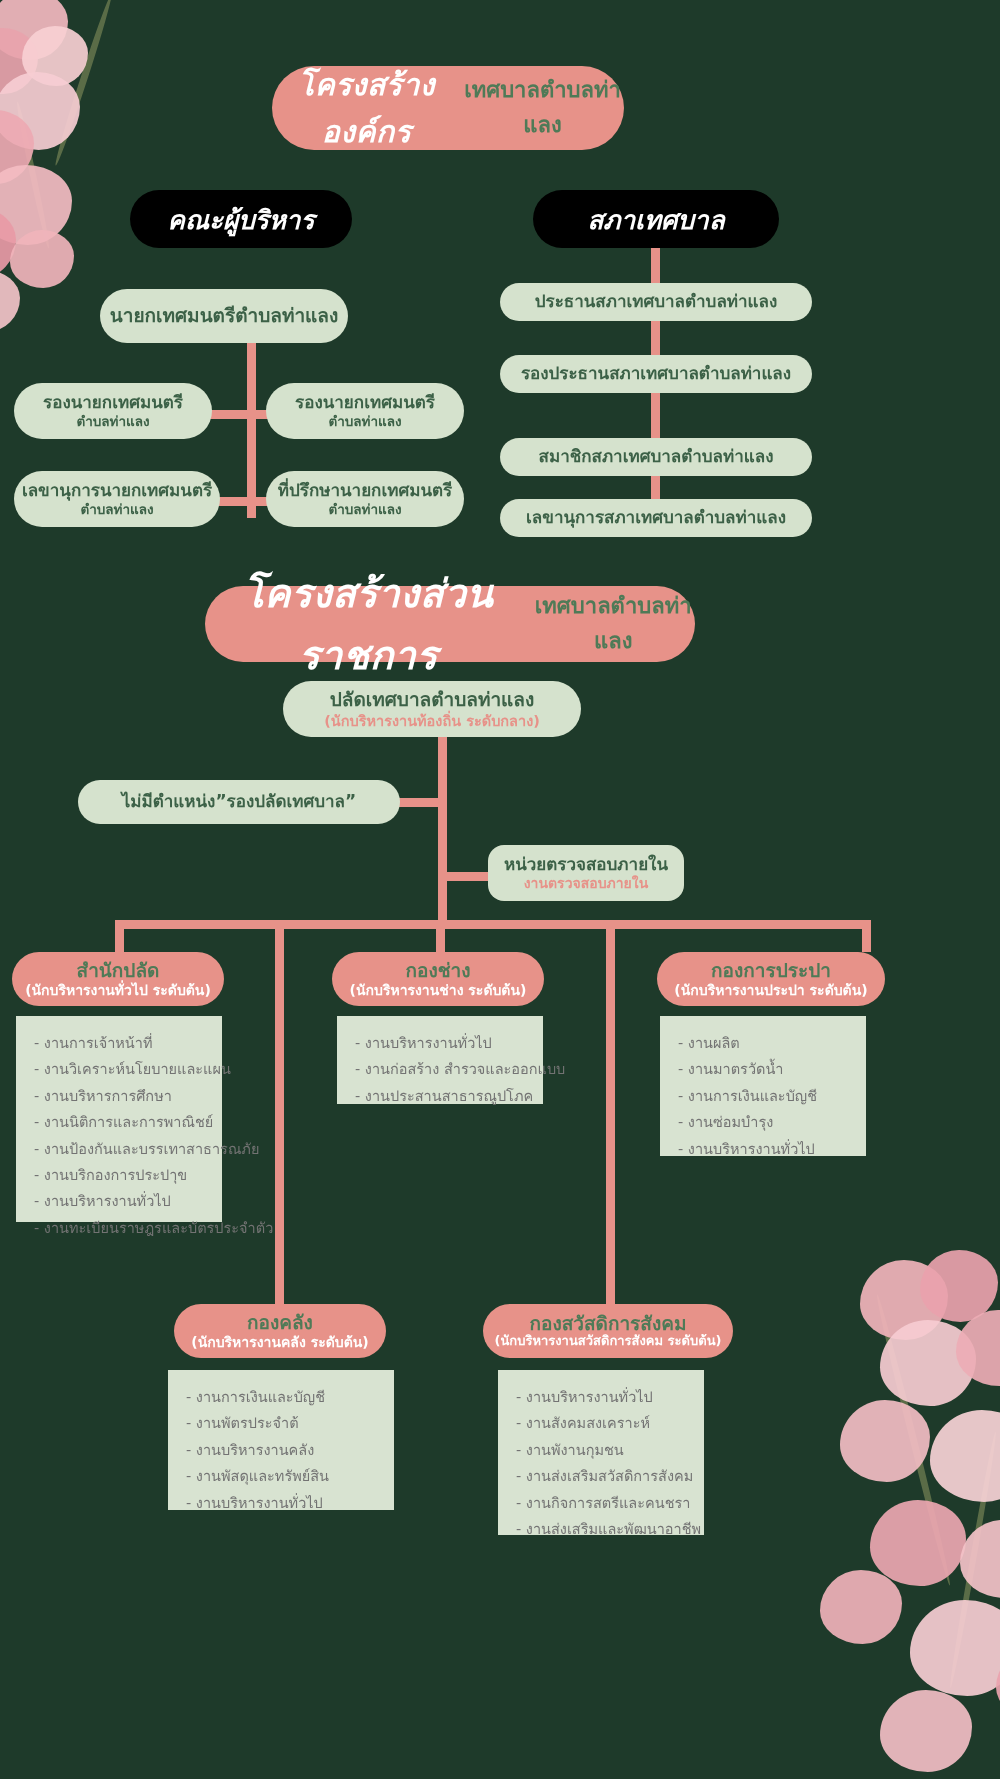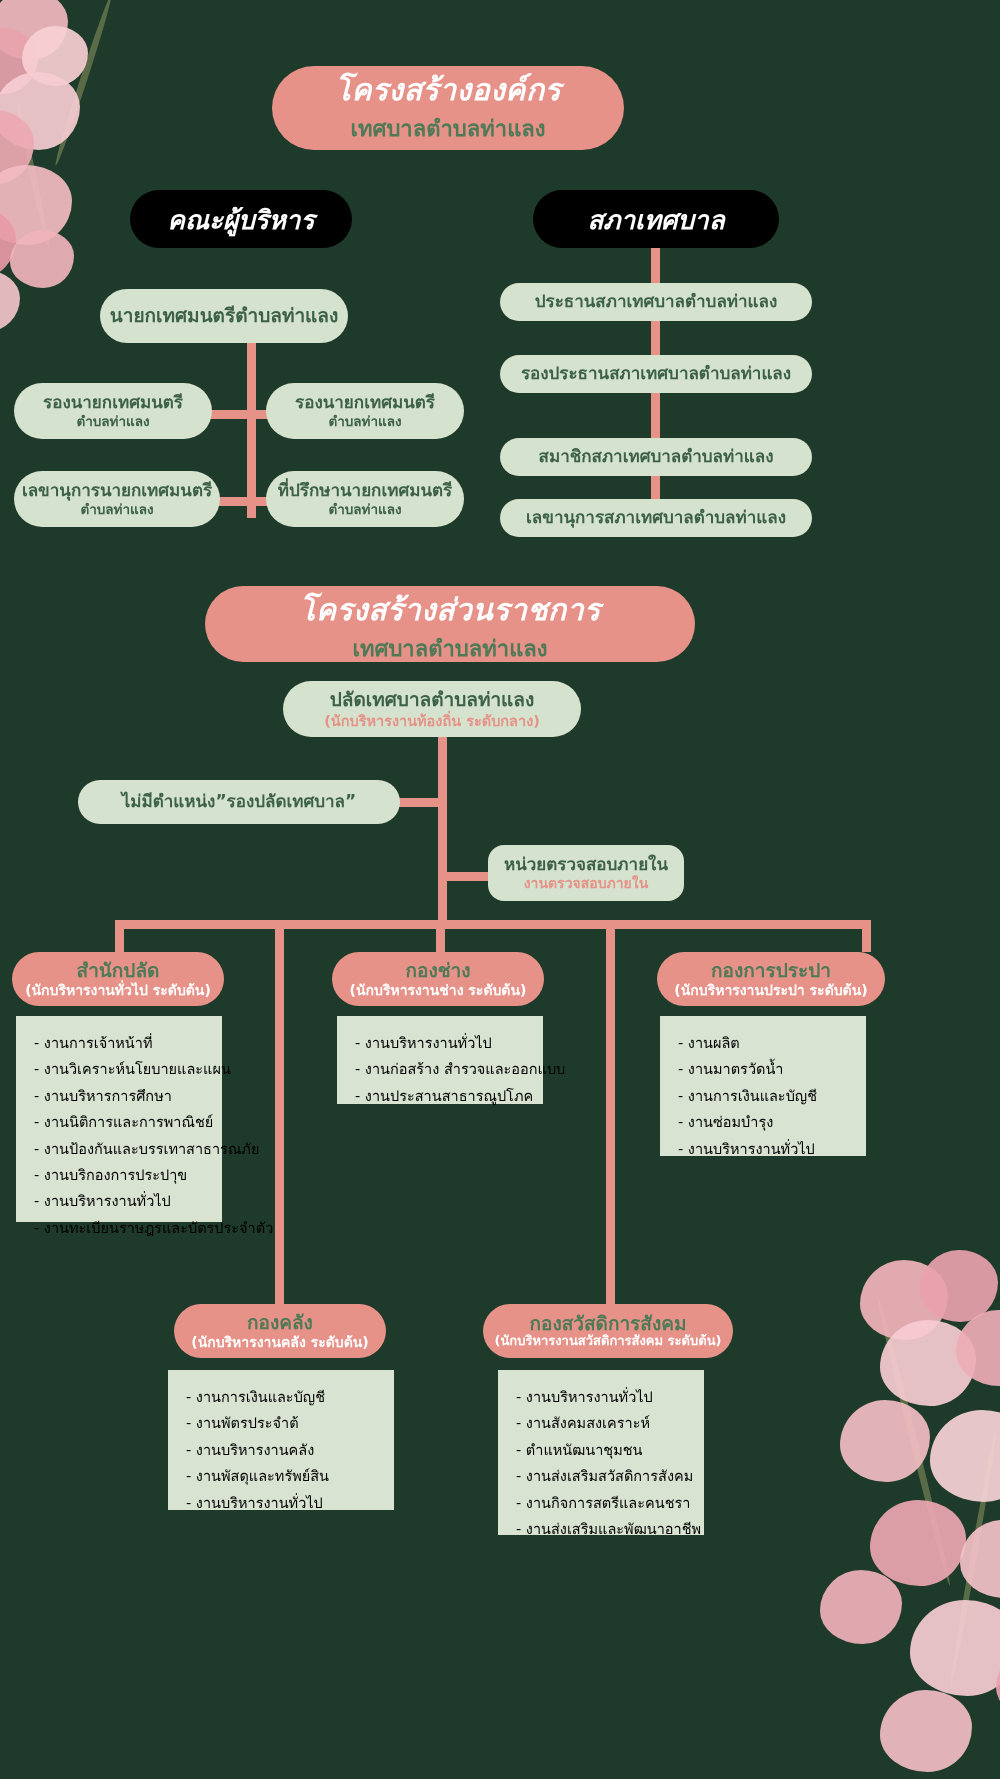--- a/index.html
+++ b/index.html
@@ -40,23 +40,23 @@
   }
   .pill.green { background: #d5e2cd; color: #3c6147; }
 
   .node-title { font-weight: bold; }
   .node-sub   { font-weight: bold; }
 
   
   .banner {
     position: absolute;
     display: flex;
-    flex-direction: column;
-    align-items: center;
-    justify-content: flex-start;
+    flex-direction: row;
+    align-items: center;
+    justify-content: flex-end;
     text-align: center;
     background: #e79289;
     border-radius: 42px;
   }
   .banner .b-main {
     color: #ffffff;
     font-weight: bold;
     font-style: italic;
     letter-spacing: .5px;
   }
@@ -89,21 +89,21 @@
     border-radius: 28px;
     line-height: 1.15;
   }
   .dept .d-title { color: #4f7a57; font-weight: bold; font-size: 19px; }
   .dept .d-sub   { color: #ffffff; font-weight: bold; font-size: 14px; }
 
   
   .tasks {
     position: absolute;
     background: #d8e3d1;
-    color: #000000;
+    color: #737373;
     padding: 14px 16px 14px 18px;
     font-size: 14.5px;
     line-height: 1.82;
   }
   .tasks div { white-space: nowrap; }
 
   
   .line { position: absolute; background: #e79289; }
 
   .sub-pink { color: #e79289; }
@@ -195,21 +195,21 @@
 
 <div class="pill green" style="left:500px; top:438px; width:312px; height:38px; border-radius:19px;text-align:center;">
   <div class="node-title" style="font-size:17px;">สมาชิกสภาเทศบาลตำบลท่าแลง</div>
 </div>
 
 <div class="pill green" style="left:500px; top:499px; width:312px; height:38px; border-radius:19px;">
   <div class="node-title" style="font-size:17px;">เลขานุการสภาเทศบาลตำบลท่าแลง</div>
 </div>
 
 <div class="banner" style="left:205px; top:586px; width:490px; height:76px; border-radius:38px;">
-  <div class="b-main" style="font-size:30px;">โครงสร้างส่วนราชการ</div>
+  <div class="b-main" style="font-size:39px;">โครงสร้างส่วนราชการ</div>
   <div class="b-sub" style="font-size:22px; margin-top:-2px;">เทศบาลตำบลท่าแลง</div>
 </div>
 
 <div class="line" style="left:438px; top:735px; width:9px; height:190px;"></div>
 <div class="line" style="left:390px; top:798px; width:55px; height:9px;"></div>
 <div class="line" style="left:438px; top:872px; width:75px; height:9px;"></div>
 <div class="line" style="left:115px; top:920px; width:756px; height:9px;"></div>
 <div class="line" style="left:115px; top:920px; width:9px; height:32px;"></div>
 <div class="line" style="left:436px; top:920px; width:9px; height:32px;"></div>
 <div class="line" style="left:862px; top:920px; width:9px; height:32px;"></div>
@@ -279,17 +279,17 @@
   <div>- งานบริหารงานทั่วไป</div>
 </div>
 
 <div class="dept" style="left:483px; top:1304px; width:250px; height:54px;">
   <div class="d-title">กองสวัสดิการสังคม</div>
   <div class="d-sub" style="font-size:13px;">(นักบริหารงานสวัสดิการสังคม  ระดับต้น)</div>
 </div>
 <div class="tasks" style="left:498px; top:1370px; width:206px; height:165px;">
   <div>- งานบริหารงานทั่วไป</div>
   <div>- งานสังคมสงเคราะห์</div>
-  <div>- ตำแหนัฒนาชุมชน</div>
+  <div>- งานพังานกุมชน</div>
   <div>- งานส่งเสริมสวัสดิการสังคม</div>
   <div>- งานกิจการสตรีและคนชรา</div>
   <div>- งานส่งเสริมและพัฒนาอาชีพ</div>
 </div>
 
 </body></html>

